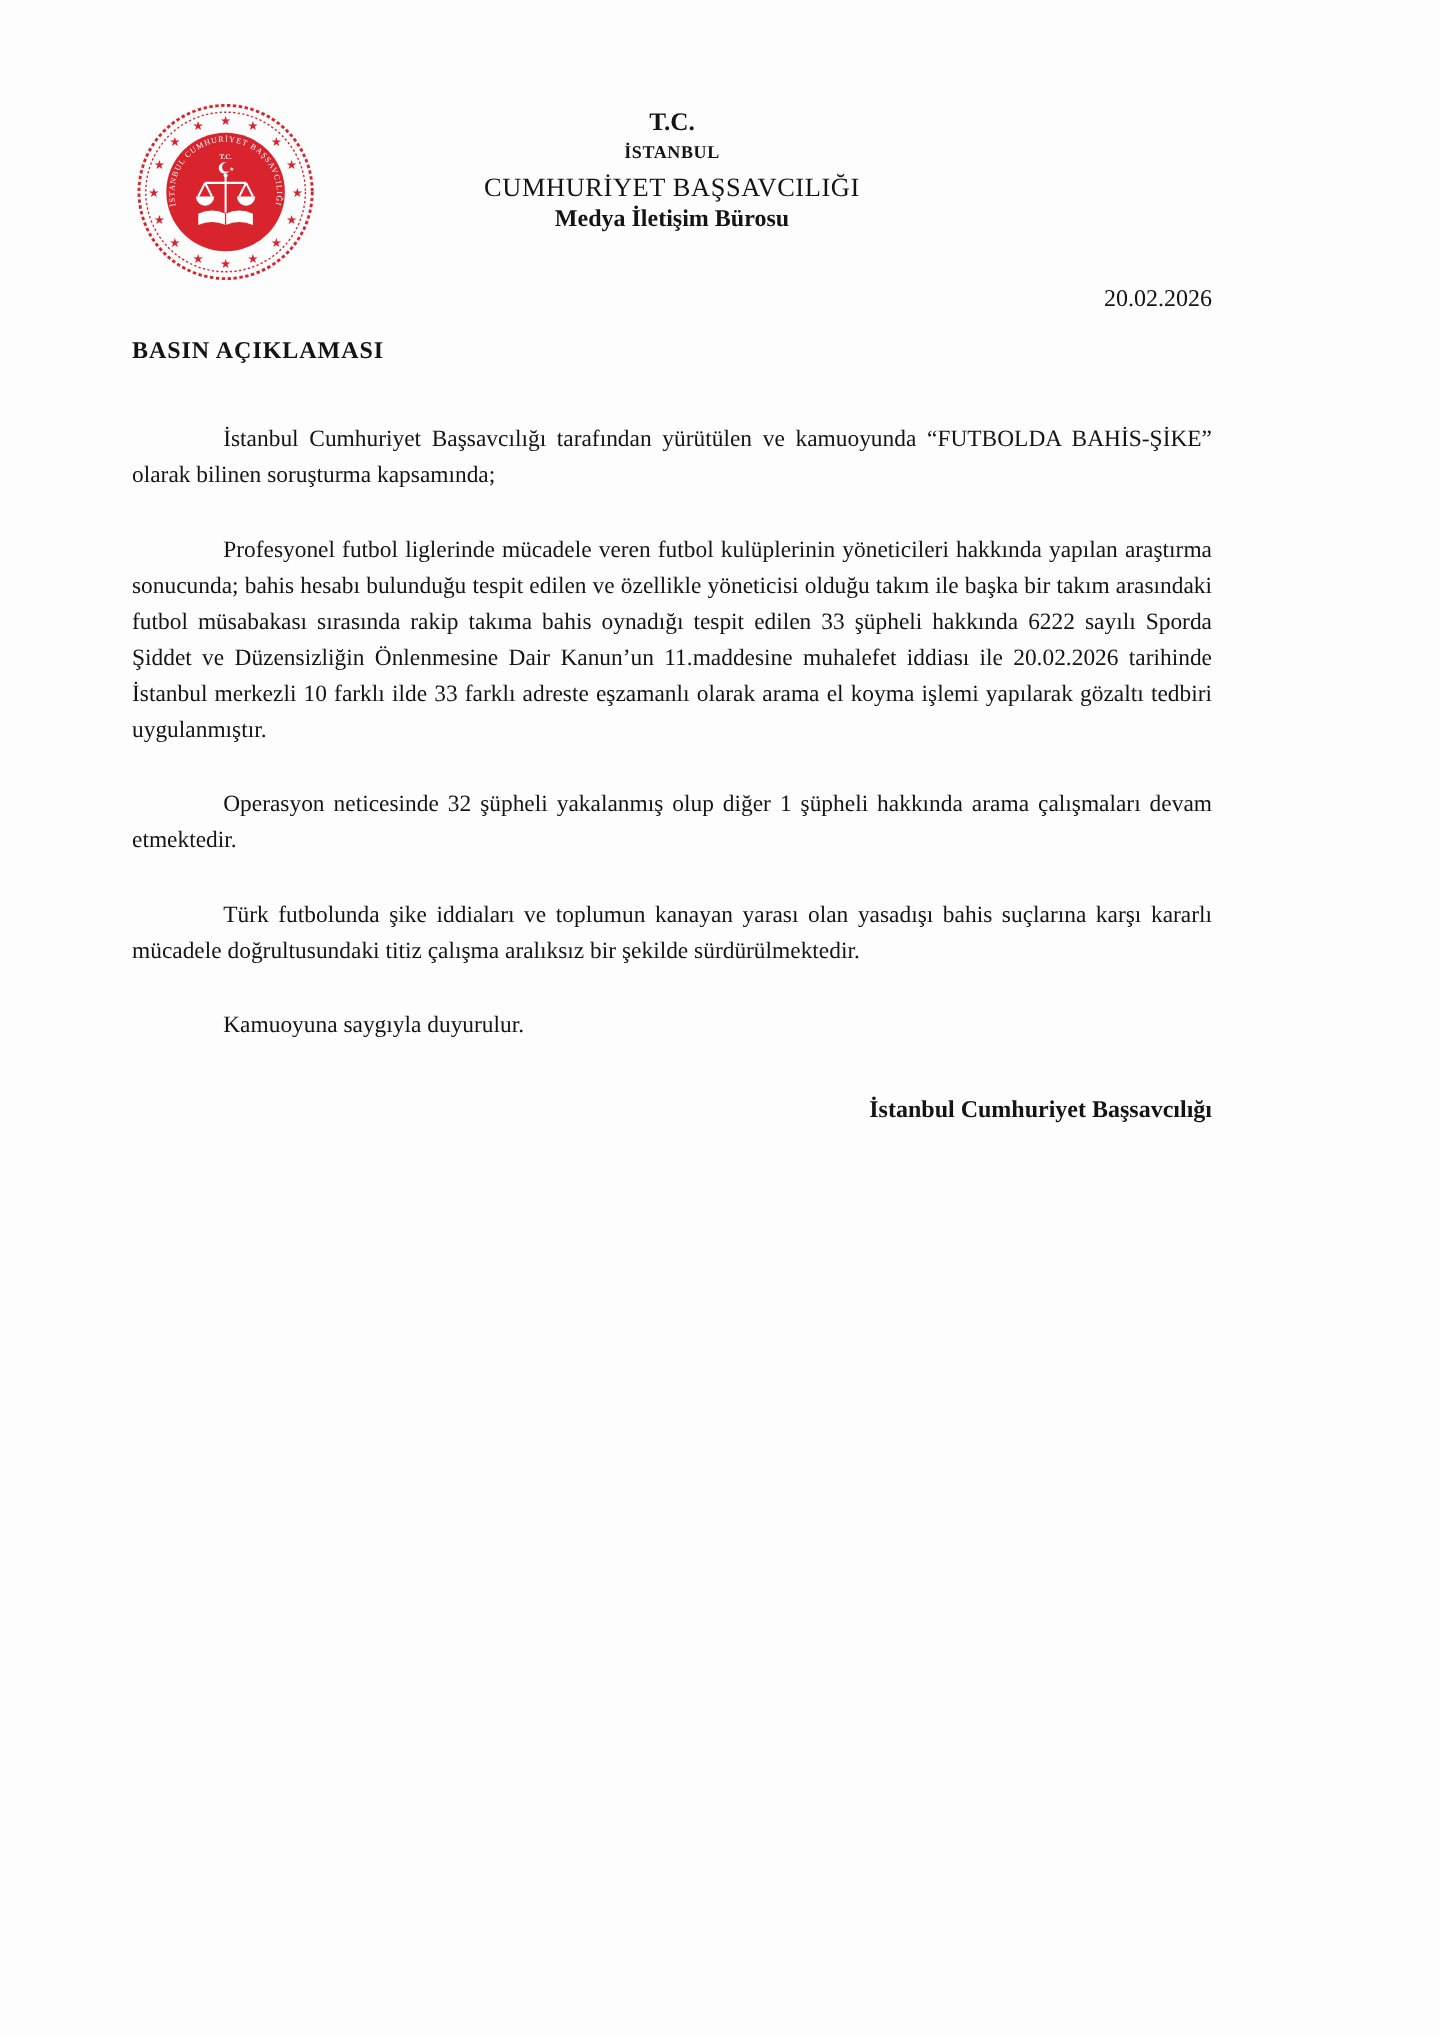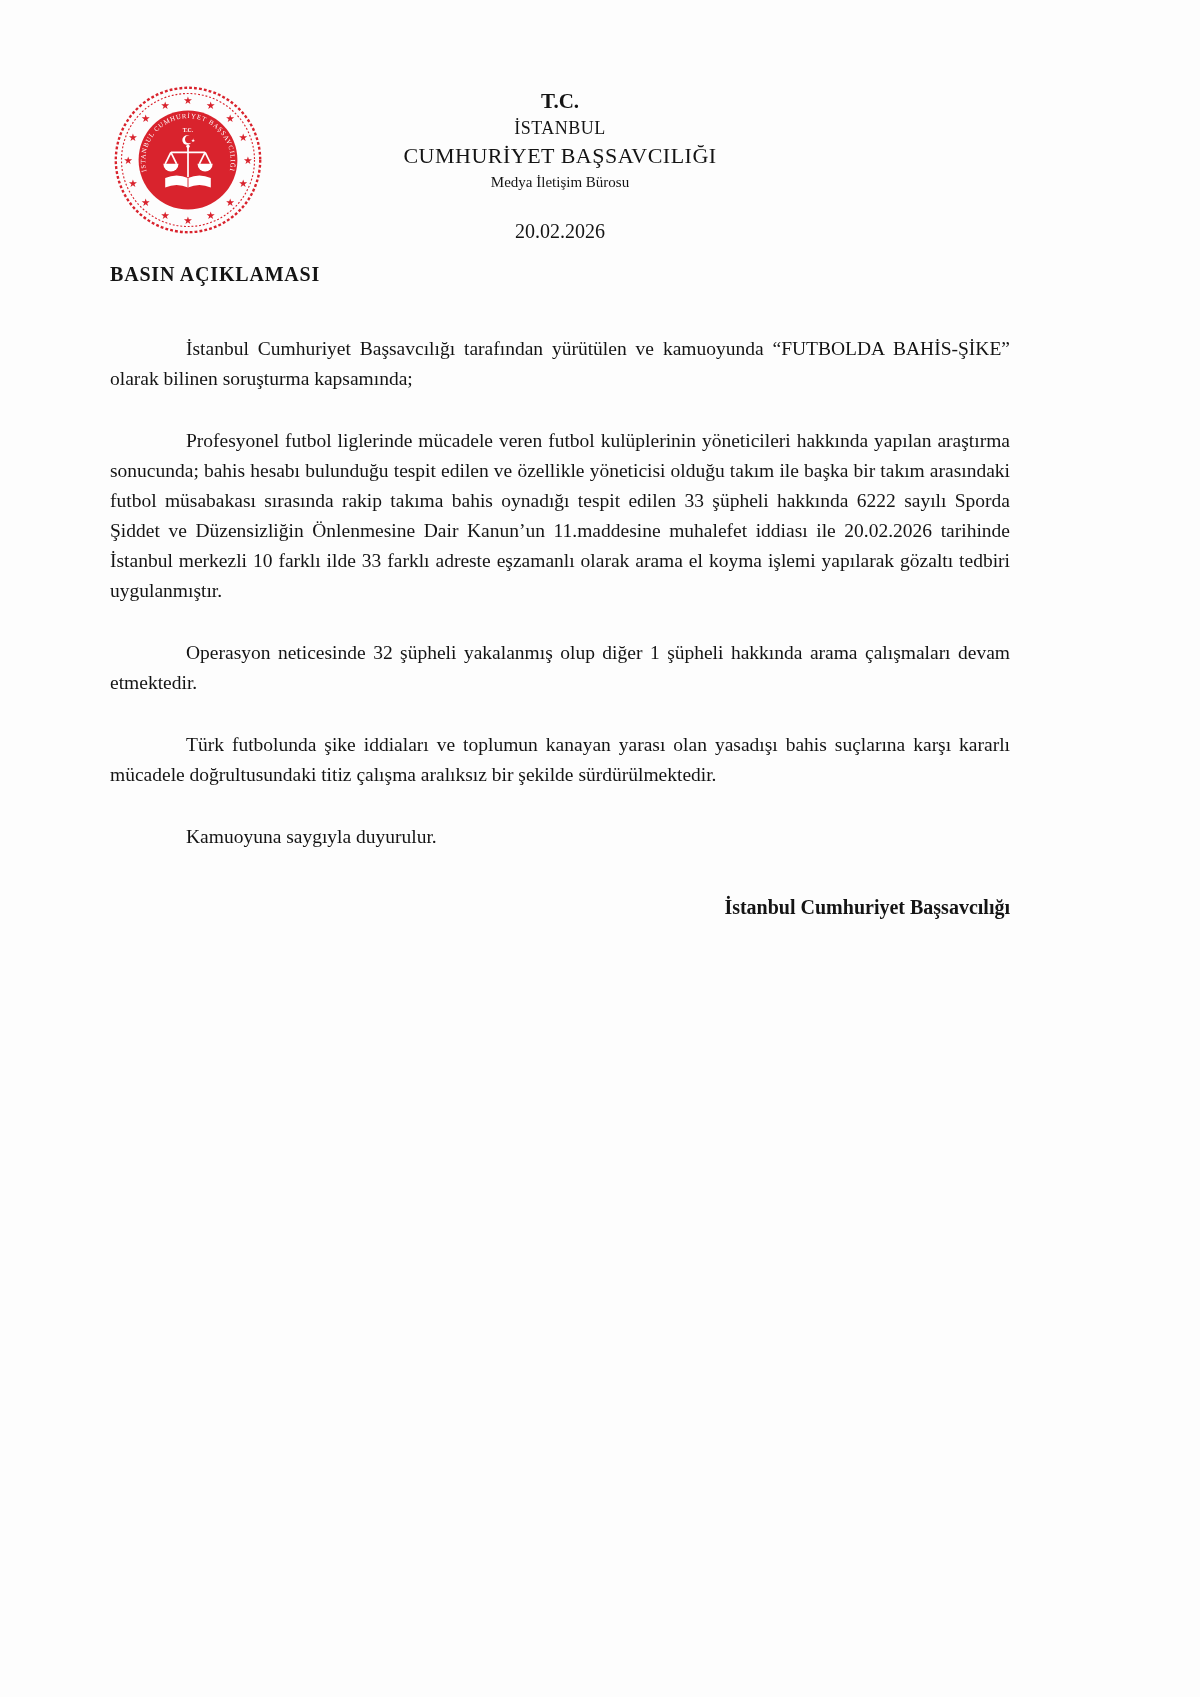--- a/index.html
+++ b/index.html
@@ -26,26 +26,26 @@
     margin: 0 190px 0 110px; 
     width: 900px;
   }
   .letterhead {
     padding-top: 88px;
     text-align: center;
     line-height: 27px;
   }
   .letterhead .lh-line { display: block; }
   .lh-tc   { font-weight: bold; font-size: 21px; }
-  .lh-city { font-weight: normal; font-size: 18px; letter-spacing: 0.5px; }
+  .lh-city { font-weight: bold; font-size: 15px; letter-spacing: 0.5px; }
   .lh-off  { font-weight: normal; font-size: 22px; letter-spacing: 0.5px; }
-  .lh-sub  { font-size: 15px; }
+  .lh-sub  { font-size: 20px; font-weight: bold; }
   .date-line {
-    margin-top: 24px;
-    text-align: center;
+    margin-top: 42px;
+    text-align: right;
     font-size: 20px;
   }
   .doc-title {
     margin-top: 20px;
     text-align: left;
     font-weight: bold;
     font-size: 20px;
     letter-spacing: 0.8px;
   }
   .body-text { margin-top: 48px; }

